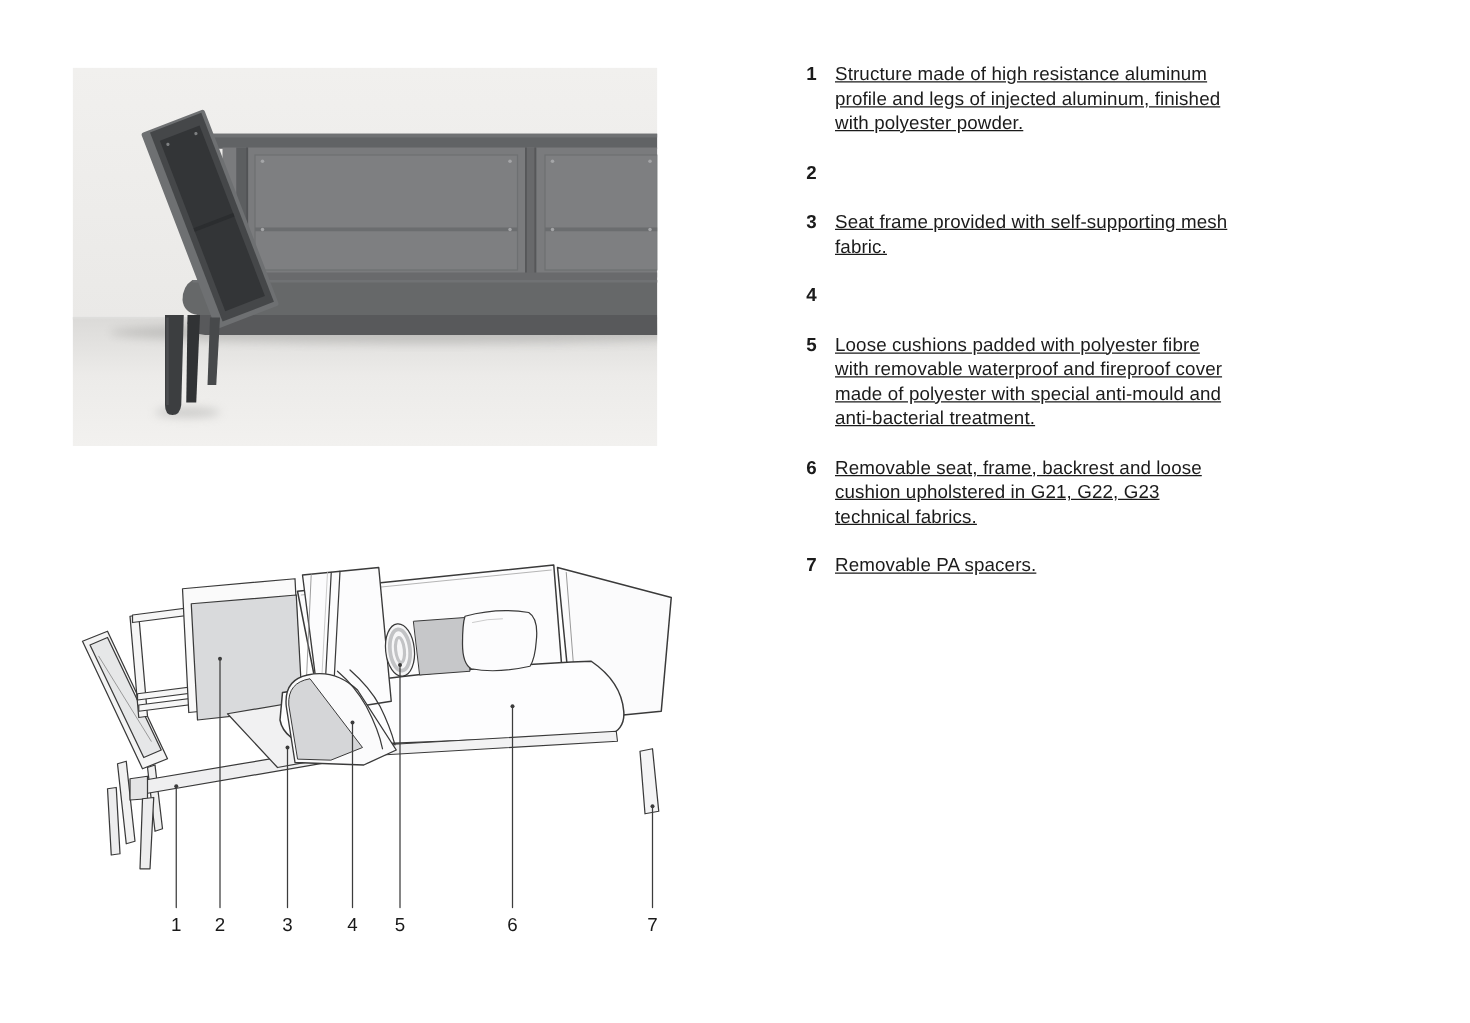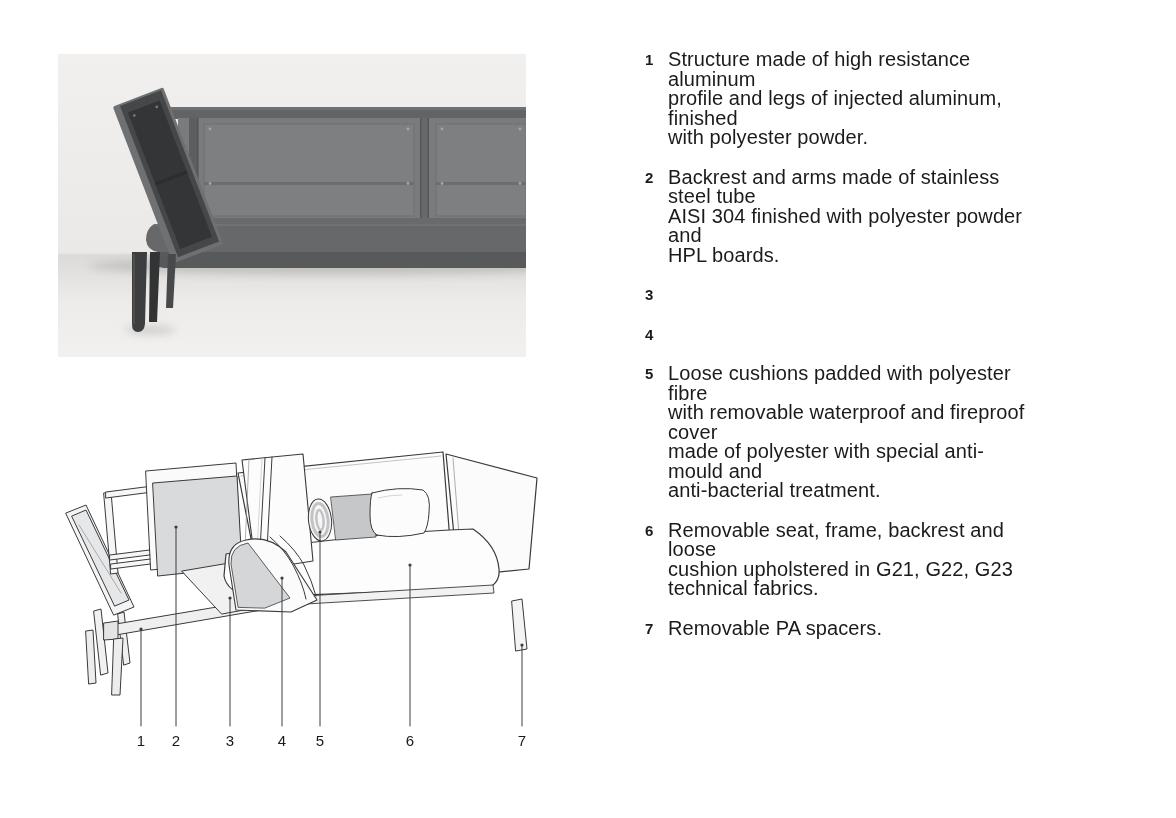--- a/index.html
+++ b/index.html
@@ -12,21 +12,21 @@
   figure.diagram { position:absolute; left:60px; top:443px; width:500px; height:310px; }
   figure svg { display:block; }
 
   .callout-num { position:absolute; top:290px; width:20px; margin-left:-10px;
                  text-align:center; font-size:15px; line-height:16px; color:#1a1a1a; }
 
   
   .specs { position:absolute; left:645px; top:50px; width:380px; color:#1b1b1b; }
   .spec-item { display:flex; margin-bottom:20px; }
   .spec-num { width:23px; flex:0 0 23px; font-weight:bold; font-size:15px; line-height:19.5px; }
-  .spec-text { font-size:20px; line-height:19.5px; white-space:pre-line; letter-spacing:0.1px; }
+  .spec-text { font-size:15px; line-height:19.5px; white-space:pre-line; letter-spacing:0.1px;text-decoration:underline; }
 </style>
 </head>
 <body>
 
 <div class="sheet">
 
   <figure class="photo">
     <svg viewBox="0 0 468 303" width="468" height="303">
       <defs>
         <linearGradient id="wallG" x1="0" y1="0" x2="0" y2="1">
@@ -207,26 +207,25 @@
 
   <section class="specs">
     <article class="spec-item">
       <span class="spec-num">1</span>
       <p class="spec-text">Structure made of high resistance aluminum
 profile and legs of injected aluminum, finished
 with polyester powder.</p>
     </article>
     <article class="spec-item">
       <span class="spec-num">2</span>
-      <p class="spec-text">Backrest and arms made of stainless steel tube
-AISI 304 finished with polyester powder and
-HPL boards.</p>
     </article>
     <article class="spec-item">
       <span class="spec-num">3</span>
+      <p class="spec-text">Seat frame provided with self-supporting mesh
+fabric.</p>
     </article>
     <article class="spec-item">
       <span class="spec-num">4</span>
     </article>
     <article class="spec-item">
       <span class="spec-num">5</span>
       <p class="spec-text">Loose cushions padded with polyester fibre
 with removable waterproof and fireproof cover
 made of polyester with special anti-mould and
 anti-bacterial treatment.</p>

